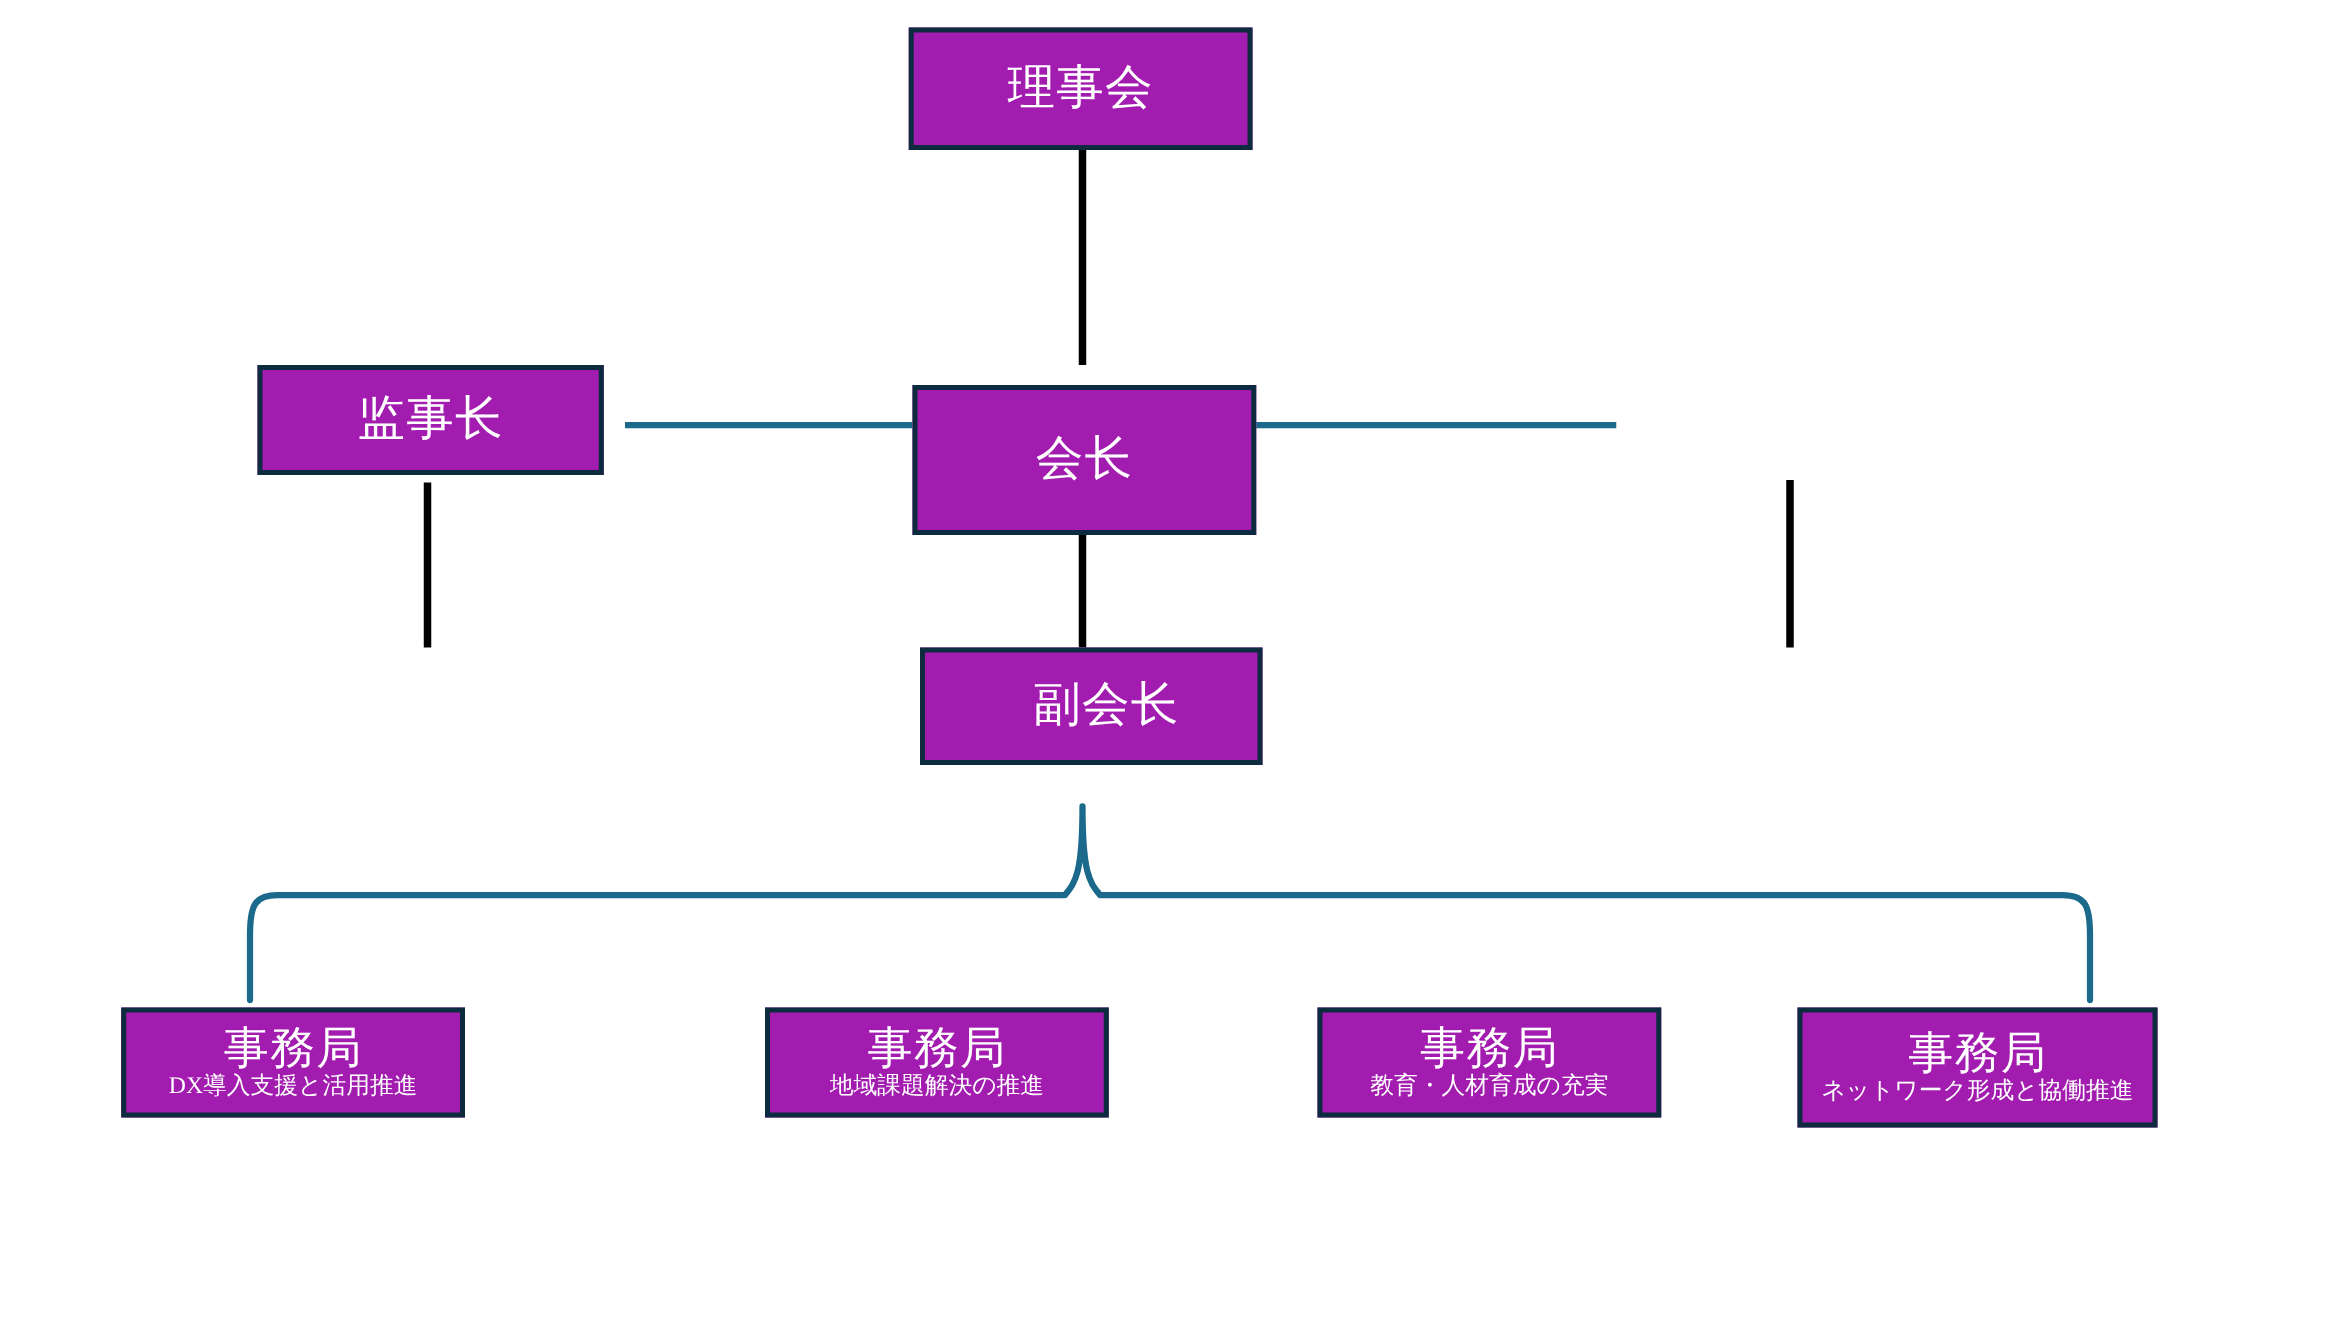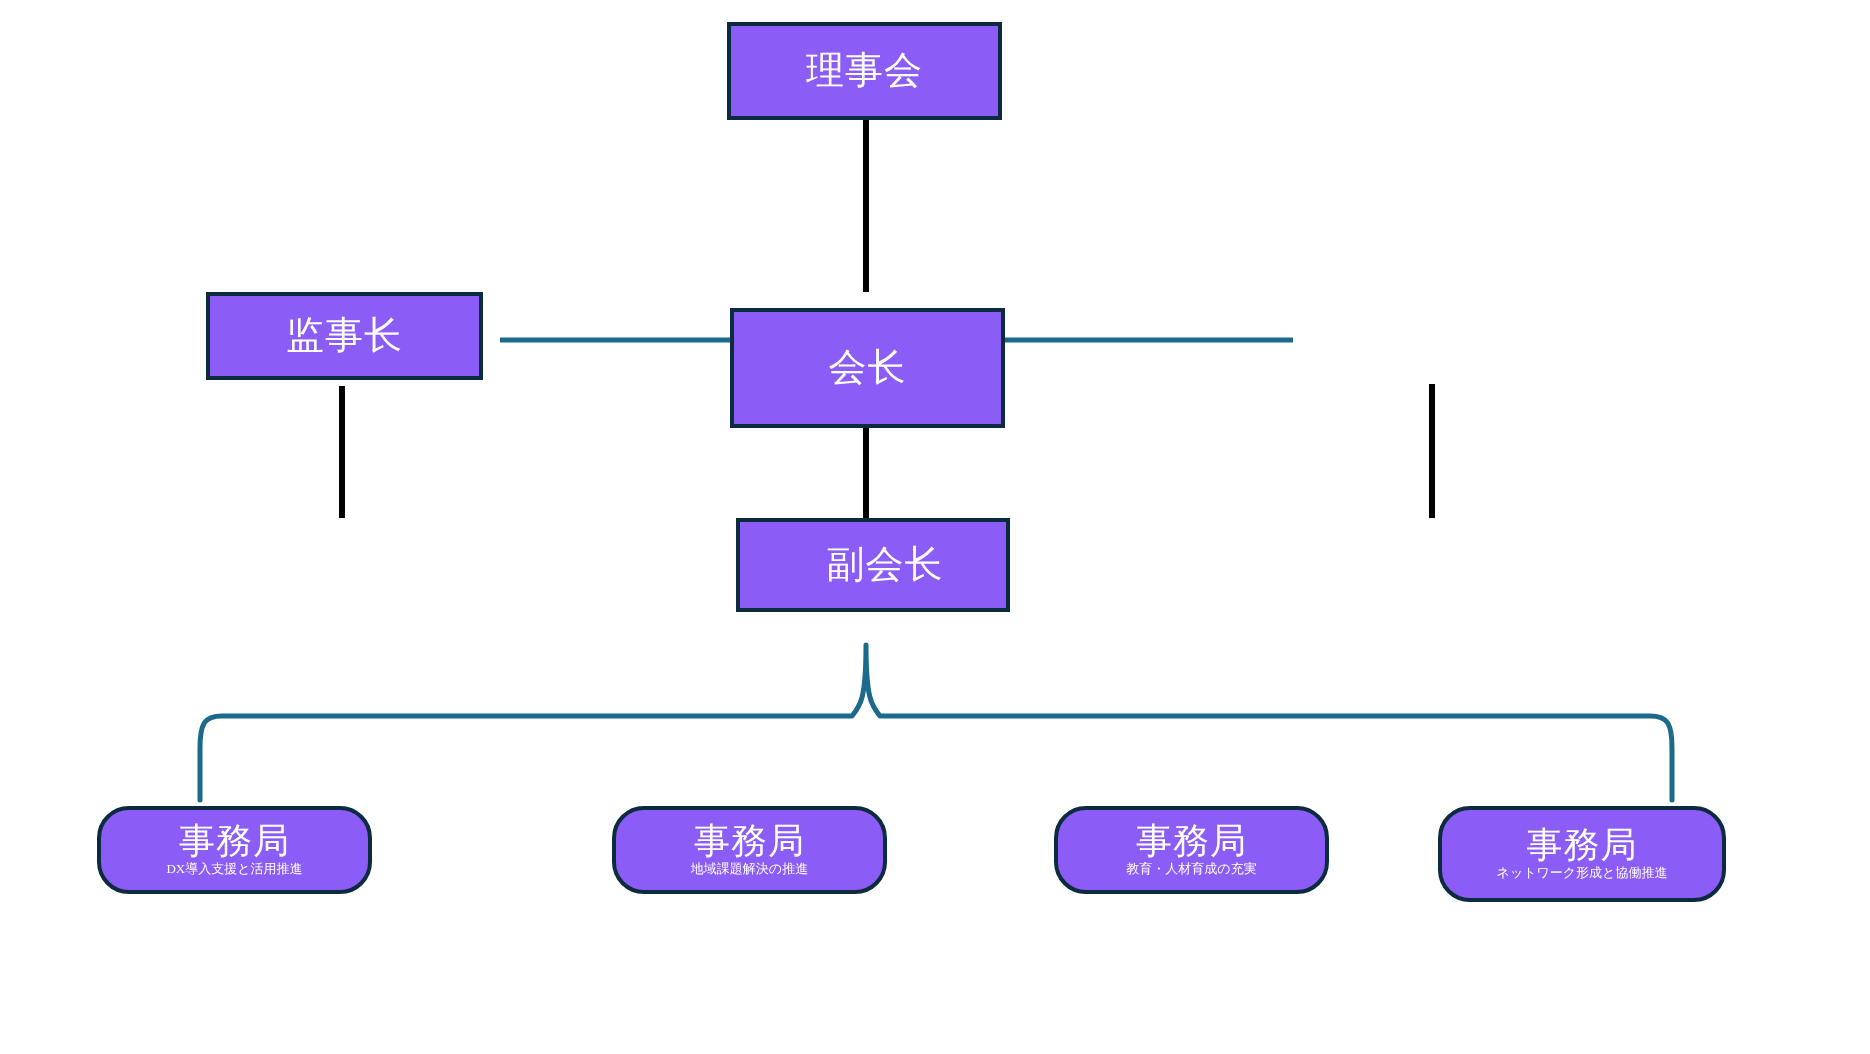--- a/index.html
+++ b/index.html
@@ -25,47 +25,46 @@
     width: 1870px;
     height: 1054px;
     z-index: 1;
     pointer-events: none;
   }
   
   .node {
     position: absolute;
     z-index: 2;
     box-sizing: border-box;
-    background: #8b5cf6;
+    background: #a21caf;
     border: 4px solid #0d2b3e;
     display: flex;
     flex-direction: column;
     align-items: center;
     justify-content: center;
     color: #ffffff;
     text-align: center;
     line-height: 1.05;
   }
   .node .title {
     font-size: 38px;
     font-weight: 400;
     letter-spacing: 1px;
     white-space: nowrap;
   }
   .node.has-sub {
     justify-content: center;
     padding: 12px 6px;
-    border-radius: 32px;
   }
   .node.has-sub .title {
     font-size: 36px;
     line-height: 1.0;
   }
   .node .subtitle {
-    font-size: 13px;
+    font-size: 19px;
     font-weight: 400;
     line-height: 1.18;
     margin-top: 2px;
     word-break: break-all;
     max-width: 100%;
   }
   
   #node-board      { left: 727px;  top: 22px;  width: 275px; height: 98px; }
   #node-auditor-chief { left: 206px; top: 292px; width: 277px; height: 88px; }
   #node-president  { left: 730px;  top: 308px; width: 275px; height: 120px; }

